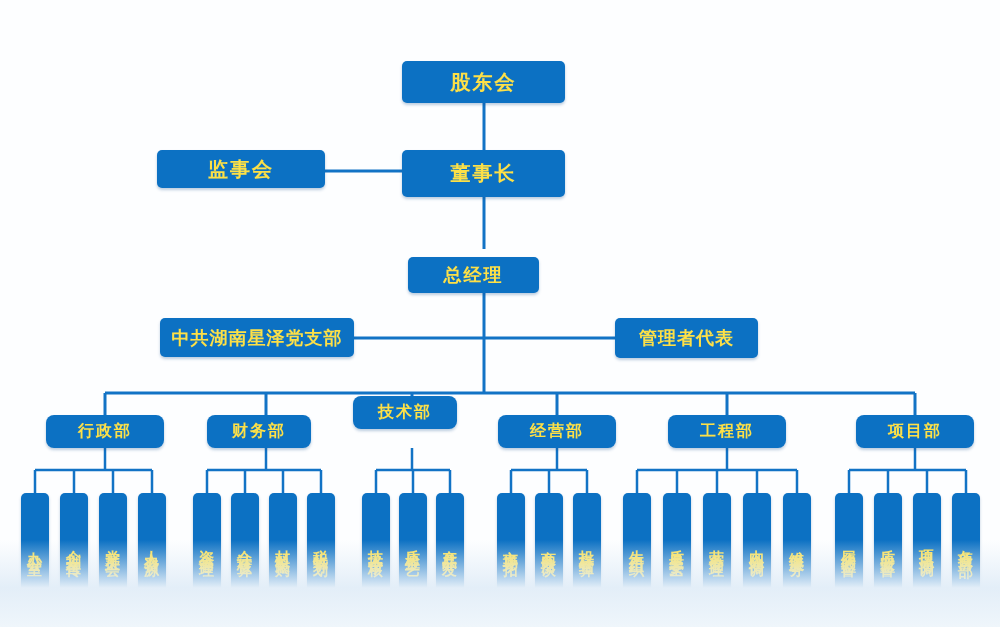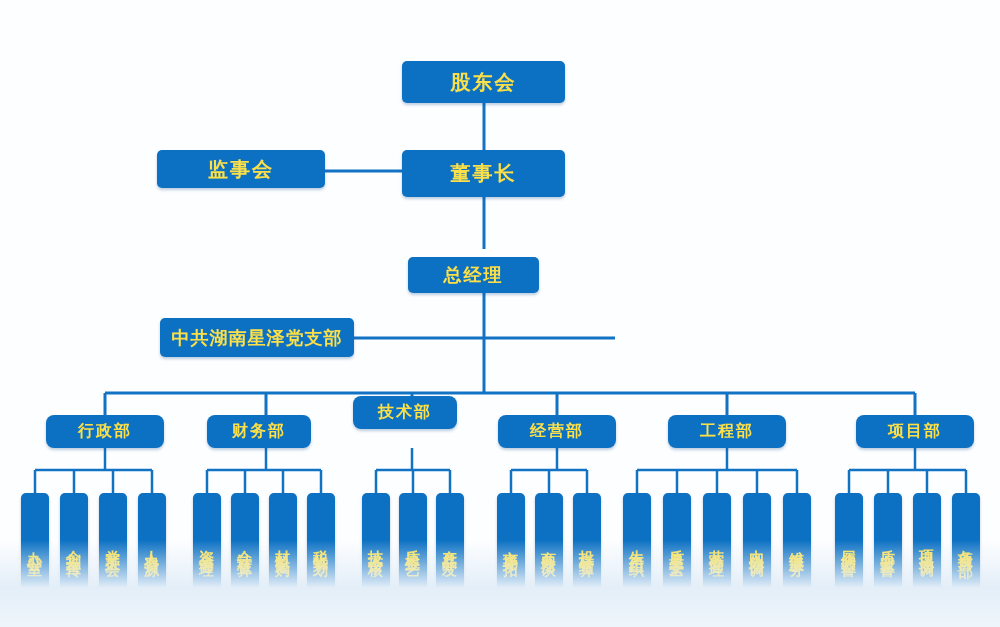--- a/index.html
+++ b/index.html
@@ -103,20 +103,21 @@
   <div class="node lvl-top" style="left:402px;top:61px;width:163px;height:42px;">股东会</div>
 
   <div class="node lvl-top" style="left:157px;top:150px;width:168px;height:38px;">监事会</div>
 
   <div class="node lvl-top" style="left:402px;top:150px;width:163px;height:47px;">董事长</div>
 
   <div class="node lvl-mid" style="left:408px;top:249px;width:131px;height:36px;margin-top:8px;">总经理</div>
 
   <div class="node lvl-side" style="left:160px;top:318px;width:194px;height:39px;">中共湖南星泽党支部</div>
 
+  <div class="node lvl-side" style="left:615px;top:318px;width:143px;height:40px;">管理者代表</div>
 
   <div class="node dept" style="left: 46px; top: 415px; width: 118px; height: 33px;">行政部</div>
   <div class="node dept" style="left: 207px; top: 415px; width: 104px; height: 33px;">财务部</div>
   <div class="node dept" style="left: 353px; top: 396px; width: 104px; height: 33px;">技术部</div>
   <div class="node dept" style="left: 498px; top: 415px; width: 118px; height: 33px;">经营部</div>
   <div class="node dept" style="left: 668px; top: 415px; width: 118px; height: 33px;">工程部</div>
   <div class="node dept" style="left: 856px; top: 415px; width: 118px; height: 33px;">项目部</div>
 
   <div class="node leaf" style="left: 21px; top: 493px; width: 28px; height: 105px;">
       <span>办公室</span>

